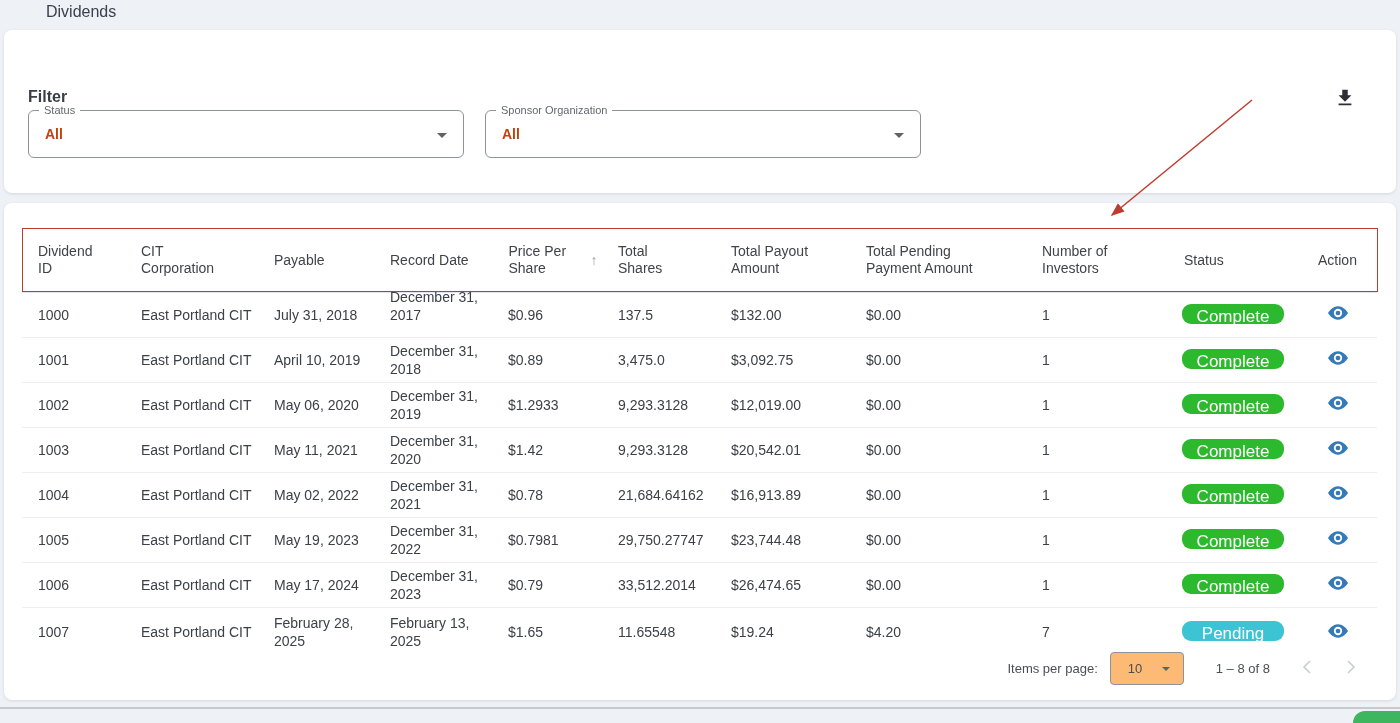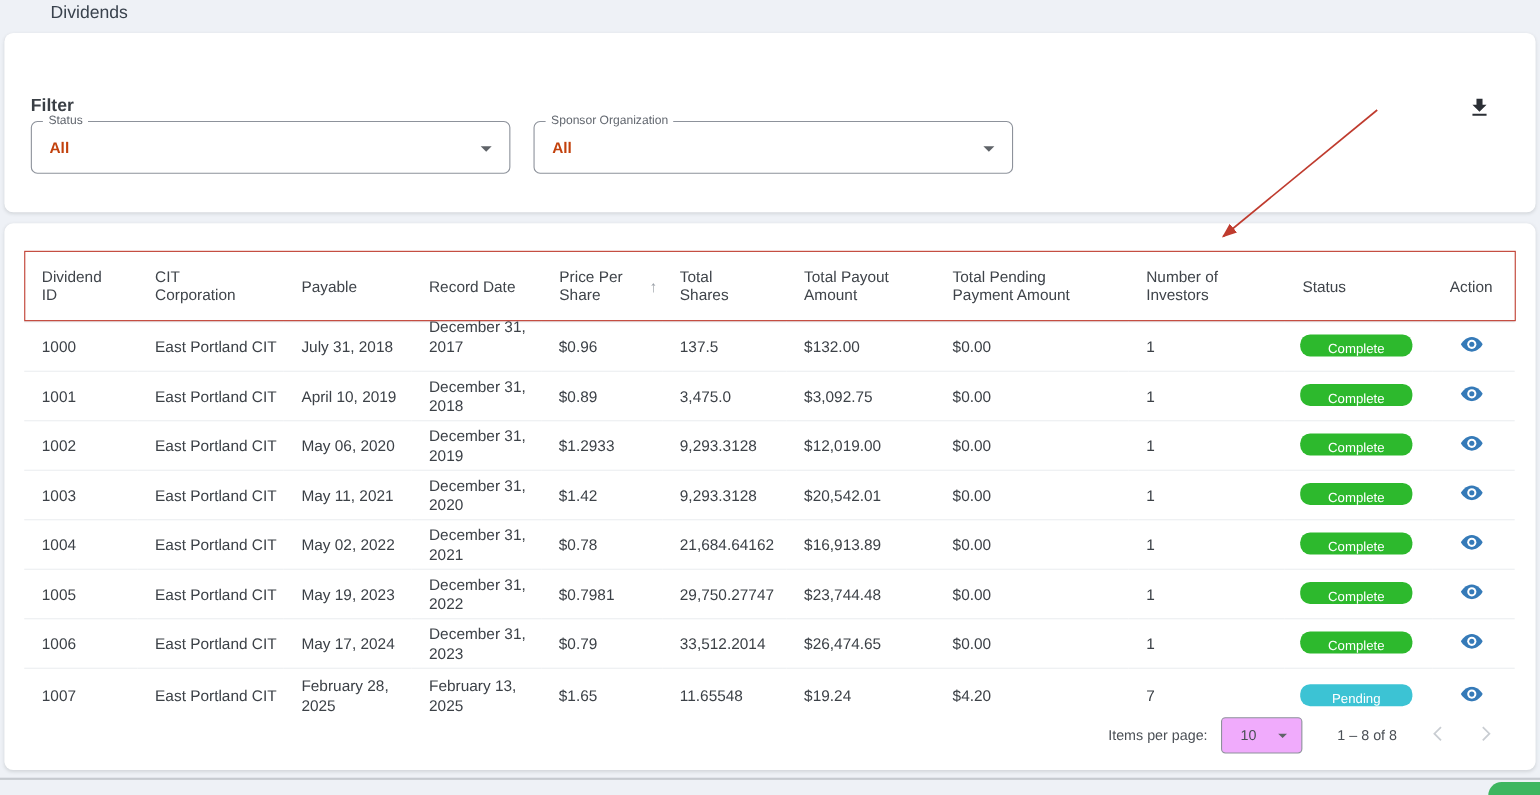--- a/index.html
+++ b/index.html
@@ -26,27 +26,27 @@
   tbody td { height:45px; border-bottom:1px solid #eceef0; }
   tbody tr:last-child td { border-bottom:none; height:50px; }
   td.c-status, td.c-action, th.h-action { text-align:center; padding-left:0; }
 
   .hw { display:inline-block; line-height:17px; vertical-align:middle; }
   .w62{max-width:62px;} .w68{max-width:68px;} .w60{max-width:60px;}
   .w85{max-width:85px;} .w95{max-width:95px;} .w135{max-width:135px;}
   .hflex { display:flex; align-items:center;justify-content:center; }
   .sort-icon { color:#9ba1a8; margin-left:14px; font-size:14px; }
 
-  .badge { display:inline-block; min-width:102px; height:20px; line-height:26px; border-radius:9px; color:#fff; font-size:12px; text-align:center; padding:0 10px; }
+  .badge { display:inline-block; min-width:102px; height:20px; line-height:26px; border-radius:9px; color:#fff; font-size:17px; text-align:center; padding:0 10px; }
   .eye-btn { display:inline-block; background:none; border:none; cursor:pointer; padding:2px; }
   .shift { position:relative; top:-9px; display:inline-block; }
 
   .pagination { position:absolute; right:36px; bottom:15px; display:flex; align-items:center; font-size:13px; color:#4a4f55; }
   .pp-label { margin-right:12px; }
-  .pp-select { width:74px; height:33px; border:1px solid #8d929b; border-radius:4px; display:flex; align-items:center; justify-content:space-between; padding:0 13px 0 17px; cursor:pointer; background:#f0abfc; }
+  .pp-select { width:74px; height:33px; border:1px solid #8d929b; border-radius:4px; display:flex; align-items:center; justify-content:space-between; padding:0 13px 0 17px; cursor:pointer; background:#fdba74; }
   .pp-select .caret2 { width:0; height:0; border-left:4px solid transparent; border-right:4px solid transparent; border-top:4px solid #5f6368; }
   .pp-range { margin-left:32px; }
   .chev { background:none; border:none; margin-left:28px; cursor:default; padding:4px; }
 
   .annot-rect { position:absolute; left:22px; top:228px; width:1356px; height:64px; border:1.5px solid #bf3b2e; pointer-events:none; z-index:5; }
   .annot-arrow { position:absolute; left:0; top:0; pointer-events:none; z-index:5; }
   .bottom-line { position:absolute; left:0; top:707px; width:1400px; height:2px; background:#c6cad0; }
   .chat-widget { position:absolute; right:0; bottom:0; width:47px; height:12px; border-radius:12px 0 0 0; border:none; cursor:pointer; z-index:6; }
 </style>
 </head>

